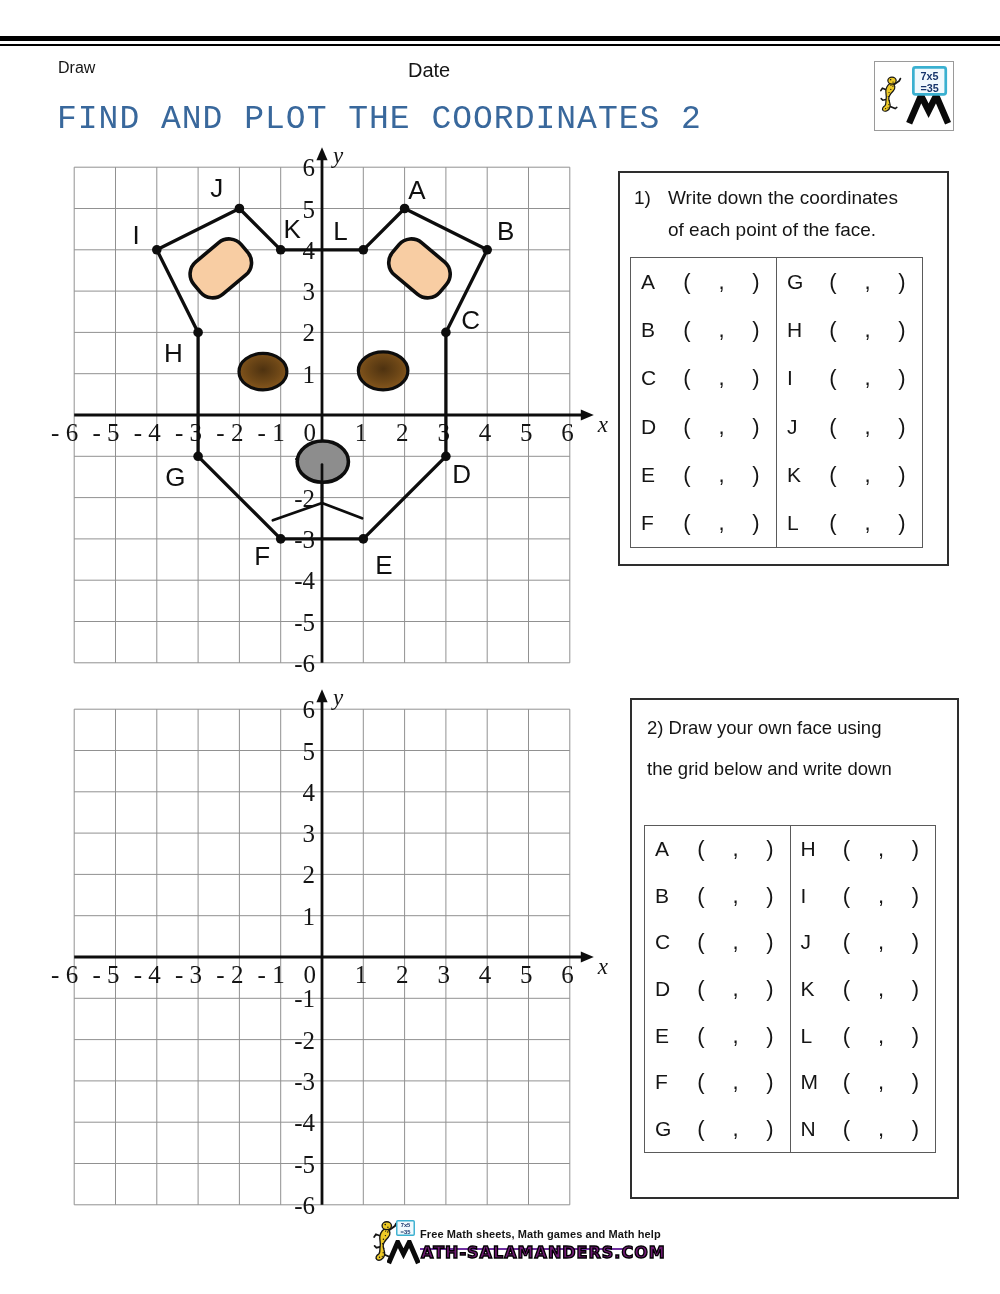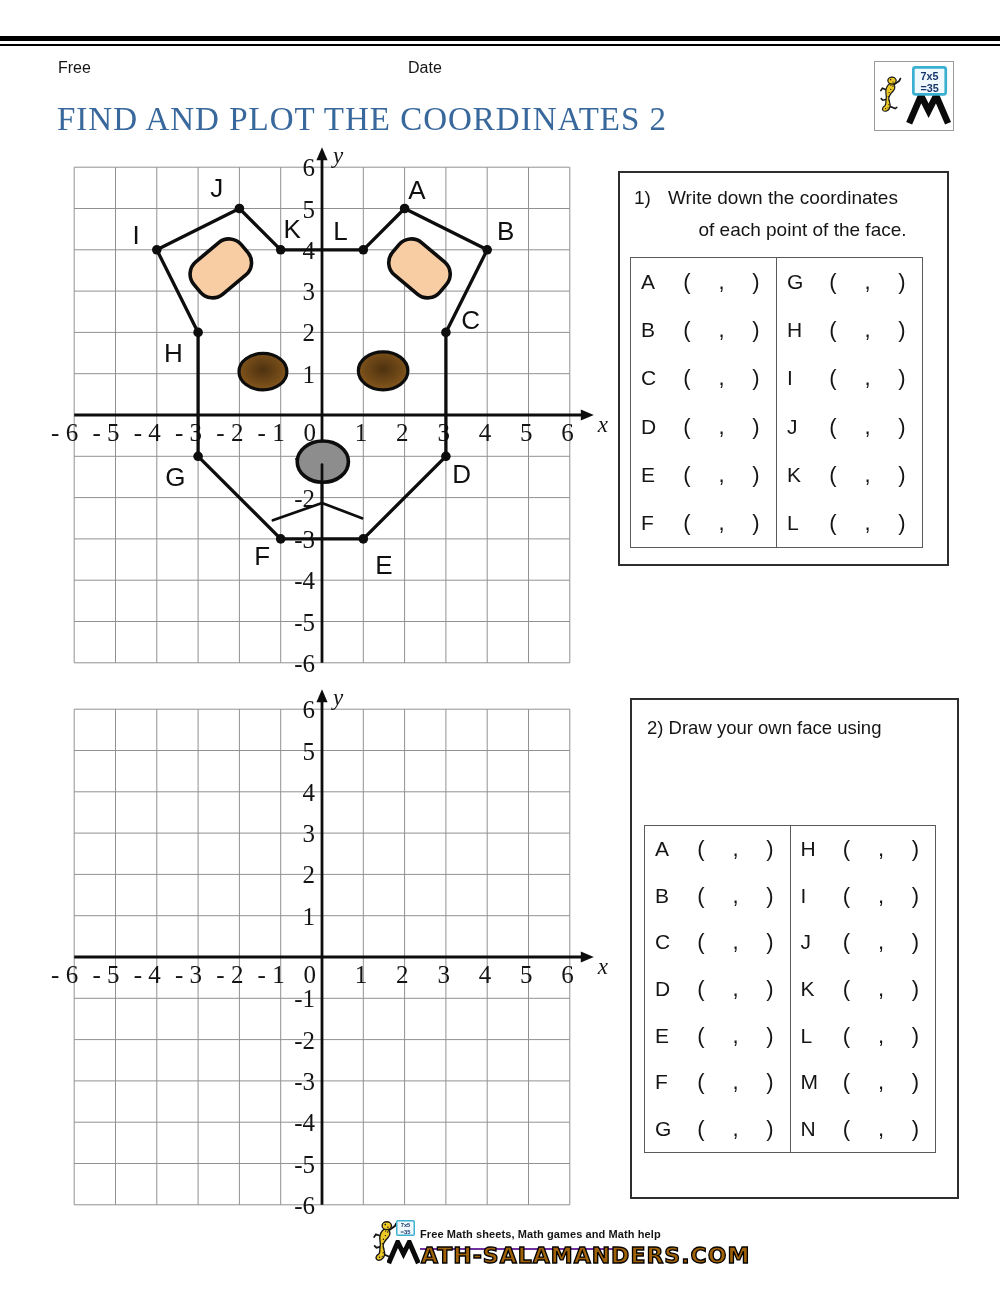--- a/index.html
+++ b/index.html
@@ -2,49 +2,49 @@
 <html><head>
 <meta charset="utf-8">
 <style>
   html,body{margin:0;padding:0;}
   body{width:1000px;height:1294px;background:#ffffff;position:relative;overflow:hidden;
        font-family:"Liberation Sans",sans-serif;color:#151515;}
   .abs{position:absolute;}
   #rule-thick{left:0;top:36px;width:1000px;height:4.5px;background:#000;}
   #rule-thin{left:0;top:44px;width:1000px;height:1.6px;background:#000;}
   #name-label{left:58px;top:59px;font-size:16px;}
-  #date-label{left:408px;top:59px;font-size:16px;}
-  #page-title{left:57px;top:101px;font-family:Liberation Serif, serif;font-size:33px;
+  #date-label{left:408px;top:59px;font-size:20px;}
+  #page-title{left:57px;top:101px;font-family:Liberation Mono, monospace;font-size:33px;
               color:#39689c;letter-spacing:1px;white-space:nowrap;}
   #logo-box{left:874px;top:61px;width:78px;height:68px;border:1.6px solid #9a9a9a;background:#fff;}
   #chartsvg{left:0;top:0;}
   .panel{position:absolute;border:2.2px solid #2e2e2e;background:#fff;}
   #panel1{left:618px;top:171px;width:327px;height:391px;}
   #panel2{left:630px;top:698px;width:325px;height:497px;}
   .ptext1{font-size:19px;line-height:32px;padding:9px 10px 0 14px;}
   .ptext2{font-size:18.5px;line-height:41px;padding:7px 2px 0 15px;}
   .qnum{display:inline-block;width:34px;}
-  .hang{margin-left:34px;text-align:center;}
+  .hang{margin-left:34px;}
   .ctable{position:absolute;border:1.6px solid #5a5a5a;display:flex;background:#fff;}
   #table1{left:10px;top:84px;width:291px;height:289px;}
   #table2{left:12px;top:125px;width:290px;height:326px;}
   .ccol{flex:1;display:flex;flex-direction:column;}
   .ccol + .ccol{border-left:1.6px solid #5a5a5a;}
   .crow{flex:1;display:flex;align-items:center;padding-left:10px;font-size:21px;}
   .cl{width:28px;}
   .cp{width:36px;text-align:center;font-size:22px;}
   .cc{width:33px;text-align:center;font-size:22px;}
   .tick{font:25px "Liberation Serif",serif;fill:#141414;}
   .axl{font:italic 23px "Liberation Serif",serif;fill:#141414;}
   .ptl{font:26px "Liberation Sans",sans-serif;fill:#101010;}
   #f-tagwrap{left:420px;top:1224px;width:203px;padding-bottom:6px;border-bottom:2.6px solid #7030a0;}
   #f-tag{font-size:11px;font-weight:bold;letter-spacing:0.1px;white-space:nowrap;}
   #f-site{left:387px;top:1240px;display:flex;align-items:flex-start;}
-  .outline-text{font-family:"DejaVu Sans",sans-serif;font-size:22px;font-weight:bold;
-                letter-spacing:1px;color:#a16207;-webkit-text-stroke:1.35px #000;
+  .outline-text{font-family:"DejaVu Sans",sans-serif;font-size:16px;font-weight:bold;
+                letter-spacing:1px;color:#701a75;-webkit-text-stroke:1.35px #000;
                 margin-left:1px;margin-top:3px;white-space:nowrap;}
 </style>
 </head>
 <body>
 
 <svg width="0" height="0" style="position:absolute" aria-hidden="true">
   <defs>
     <radialGradient id="eyeg" cx="50%" cy="45%" r="62%">
       <stop offset="0%" stop-color="#4e3210"></stop>
       <stop offset="55%" stop-color="#6f4817"></stop>
@@ -77,21 +77,21 @@
       <text x="13" y="19" text-anchor="middle" font-size="8" font-weight="bold" fill="#16356b" font-family="Liberation Sans,sans-serif">=35</text>
     </g>
     <g id="mlogo">
       <path d="M2,28 L13,2.5 L20,16.5 L27,2.5 L38,28" fill="none" stroke="#0a0a0a" stroke-width="6" stroke-linejoin="miter" stroke-linecap="butt"></path>
     </g>
   </defs>
 </svg>
 
 <div id="rule-thick" class="abs"></div>
 <div id="rule-thin" class="abs"></div>
-<div id="name-label" class="abs">Free</div>
+<div id="name-label" class="abs">Draw</div>
 <div id="date-label" class="abs">Date</div>
 
 <svg id="logo-box" class="abs" viewBox="0 0 78 68">
   <use href="#mlogo" transform="translate(32,31) scale(1.08)"></use>
   <use href="#sala" transform="translate(3,13) scale(0.8)"></use>
   <use href="#sign" transform="translate(37,4) scale(1.35)"></use>
 </svg>
 
 <div id="page-title" class="abs">FIND AND PLOT THE COORDINATES 2</div>
 
@@ -340,20 +340,21 @@
           <span class="cc">,</span>
           <span class="cp">)</span>
         </div>
       </div>
   </div>
 </div>
 
 <div id="panel2" class="panel">
   <div class="ptext2">
     <div>2) Draw your own face using</div>
+    <div>the grid below and write down</div>
   </div>
   <div class="ctable" id="table2">
     <div class="ccol">
         <div class="crow">
           <span class="cl">A</span>
           <span class="cp">(</span>
           <span class="cc">,</span>
           <span class="cp">)</span>
         </div>
         <div class="crow">

